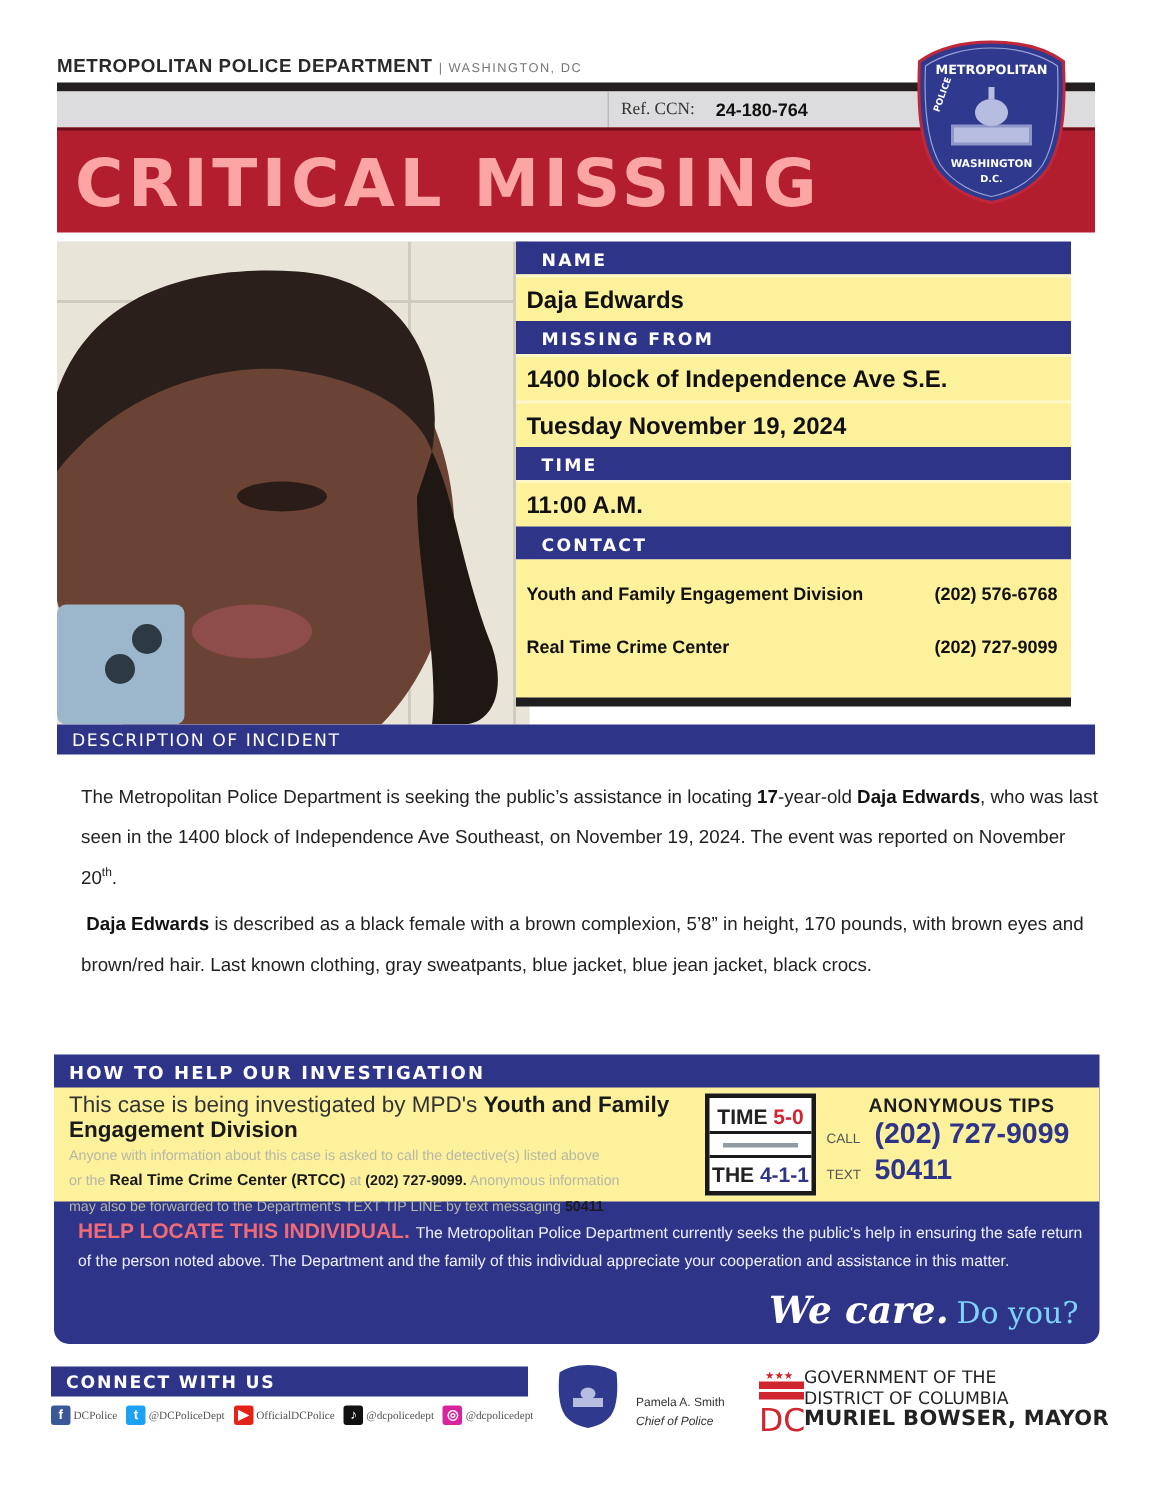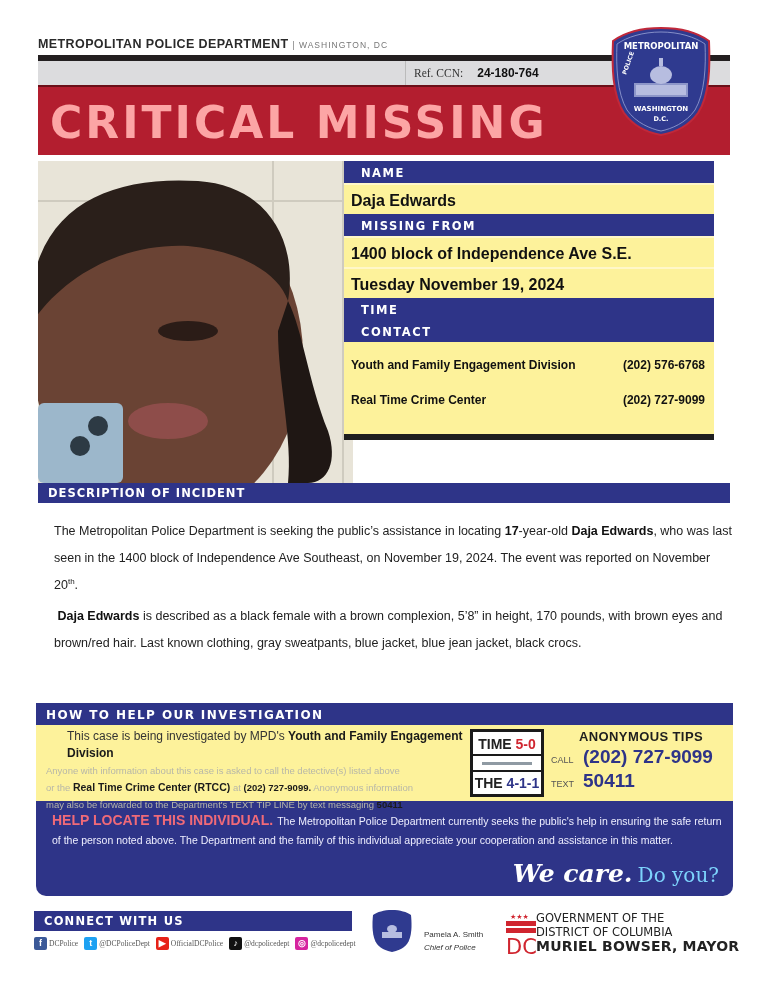--- a/index.html
+++ b/index.html
@@ -22,32 +22,32 @@
 
     .photo { position: absolute; left: 38px; top: 161px; width: 315px; height: 322px; overflow: hidden; background: #e6e2d6; }
 
     .info-panel { position: absolute; left: 344px; top: 161px; width: 370px; }
     .info-label { height: 22px; background: #2e3488; color: #fff; font-weight: bold; font-size: 11.5px; letter-spacing: 1.5px; padding-left: 17px; line-height: 24px; font-family: "DejaVu Sans", sans-serif; }
     .info-value { height: 31px; background: #fdf29b; font-weight: bold; font-size: 16px; padding-left: 7px; line-height: 31px; color: #111; border-top: 2px solid #fff7c8; }
     .contact-box { height: 92px; background: #fdf29b; padding: 13px 9px 0 7px; }
     .contact-row { display: flex; justify-content: space-between; font-weight: bold; font-size: 12px; color: #111; height: 35px; line-height: 20px; }
     .dark-under { height: 6px; background: #1e1e1e; }
 
-    .desc-header { position: absolute; left: 38px; top: 483px; width: 692px; height: 20px; background: #2e3488; color: #fff; font-weight: bold; font-size: 11.5px; letter-spacing: 1px; padding-left: 10px; line-height: 21px; font-family: "DejaVu Sans", sans-serif; }
+    .desc-header { position: absolute; left: 38px; top: 483px; width: 692px; height: 20px; background: #2e3488; color: #fff; font-weight: normal; font-size: 11.5px; letter-spacing: 1px; padding-left: 10px; line-height: 21px; font-family: "DejaVu Sans", sans-serif; }
 
     .desc-text { position: absolute; left: 54px; top: 518px; width: 680px; font-size: 12.5px; line-height: 27px; color: #222; }
     .desc-text p { margin-bottom: 4px; }
     .desc-text b { font-weight: bold; color: #111; }
     .desc-text sup { font-size: 8px; line-height: 0; }
 
     .help-box { position: absolute; left: 36px; top: 703px; width: 697px; height: 193px; background: #2e3488; border-radius: 0 0 10px 10px; overflow: hidden; }
     .help-header { height: 39px; color: #fff; font-weight: bold; font-size: 12px; letter-spacing: 1.4px; padding-left: 10px; line-height: 24px; font-family: "DejaVu Sans", sans-serif; }
     .help-yellow { position: absolute; left: 0; top: 22px; width: 697px; height: 76px; background: #fdf29b; }
     .help-text { position: absolute; left: 10px; top: 3px; width: 430px; font-size: 9.5px; line-height: 17px; color: #b7b7a8; }
-    .help-text .l1 { color: #333; font-size: 12px; margin-left: 21px; }
+    .help-text .l1 { color: #333; font-size: 15px; }
     .help-text b { color: #1a1a1a; }
     .give50 { position: absolute; left: 434px; top: 4px; width: 74px; height: 68px; border: 3px solid #1a1a1a; background: #fff; }
     .give50 .row1 { height: 24px; border-bottom: 2px solid #1a1a1a; font-weight: bold; font-size: 14px; text-align: center; line-height: 24px; font-family: "Liberation Sans Narrow", "Liberation Sans", sans-serif; }
     .give50 .mid { height: 14px; display: flex; align-items: center; justify-content: center; }
     .give50 .mid span { display: block; width: 50px; height: 3px; background: #8f9aa3; }
     .give50 .row2 { height: 40px; border-top: 2px solid #1a1a1a; font-weight: bold; font-size: 14px; text-align: center; line-height: 22px; }
     .give50 .red { color: #d0252f; }
     .give50 .blue { color: #2e3488; }
     .tips { position: absolute; left: 515px; top: 4px; width: 180px; }
     .tips-title { font-weight: bold; font-size: 13px; color: #1e1e1e; text-align: center; letter-spacing: 0.4px; }
@@ -122,20 +122,21 @@
   </svg>
 </div>
 
 <div class="info-panel">
   <div class="info-label">NAME</div>
   <div class="info-value">Daja Edwards</div>
   <div class="info-label">MISSING FROM</div>
   <div class="info-value">1400 block of Independence Ave S.E.</div>
   <div class="info-value">Tuesday November 19, 2024</div>
   <div class="info-label">TIME</div>
+  <div class="info-value">11:00 A.M.</div>
   <div class="info-label">CONTACT</div>
   <div class="contact-box">
     <div class="contact-row">
       <span>Youth and Family Engagement Division</span>
       <span>(202) 576-6768</span>
     </div>
     <div class="contact-row">
       <span>Real Time Crime Center</span>
       <span>(202) 727-9099</span>
     </div>

